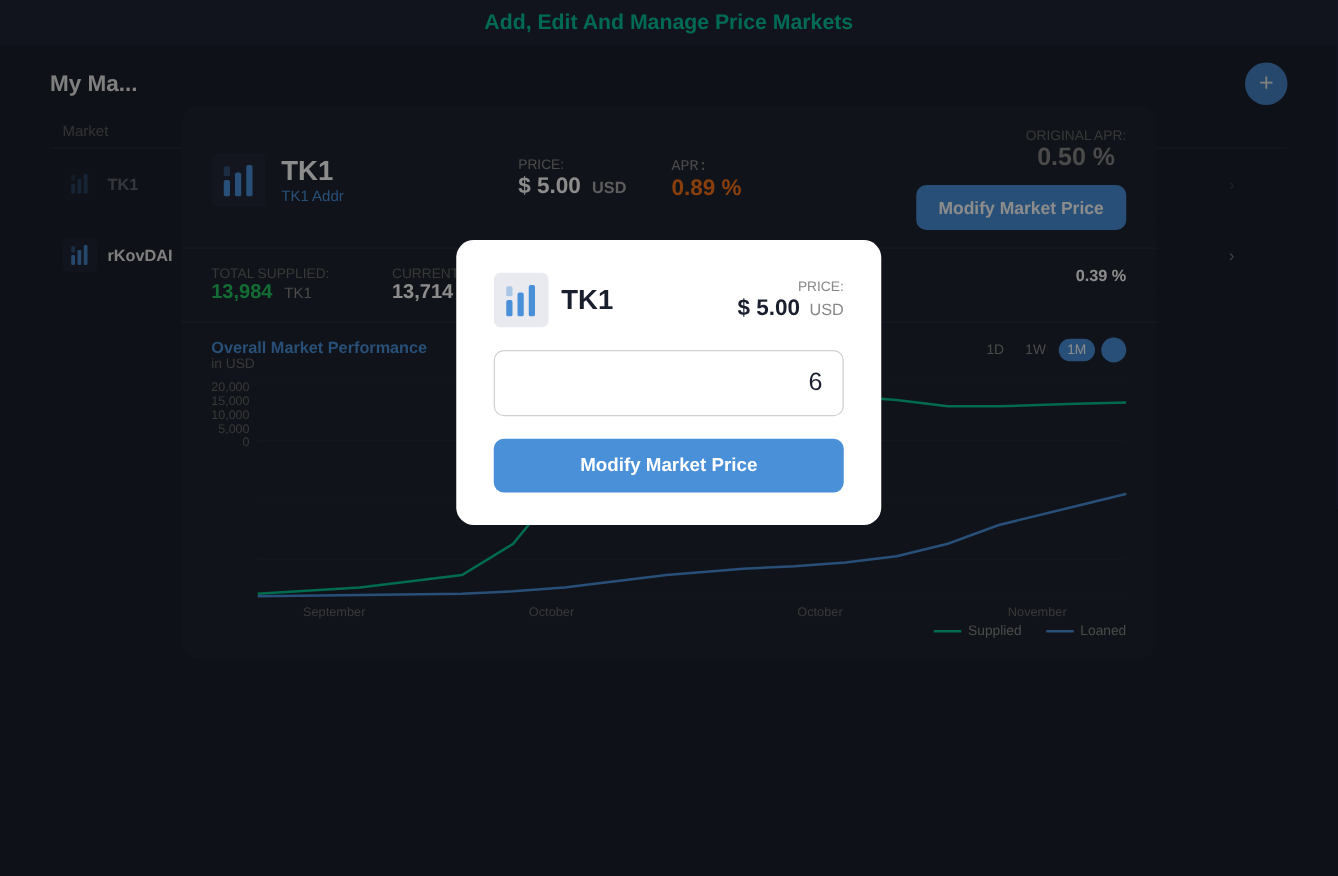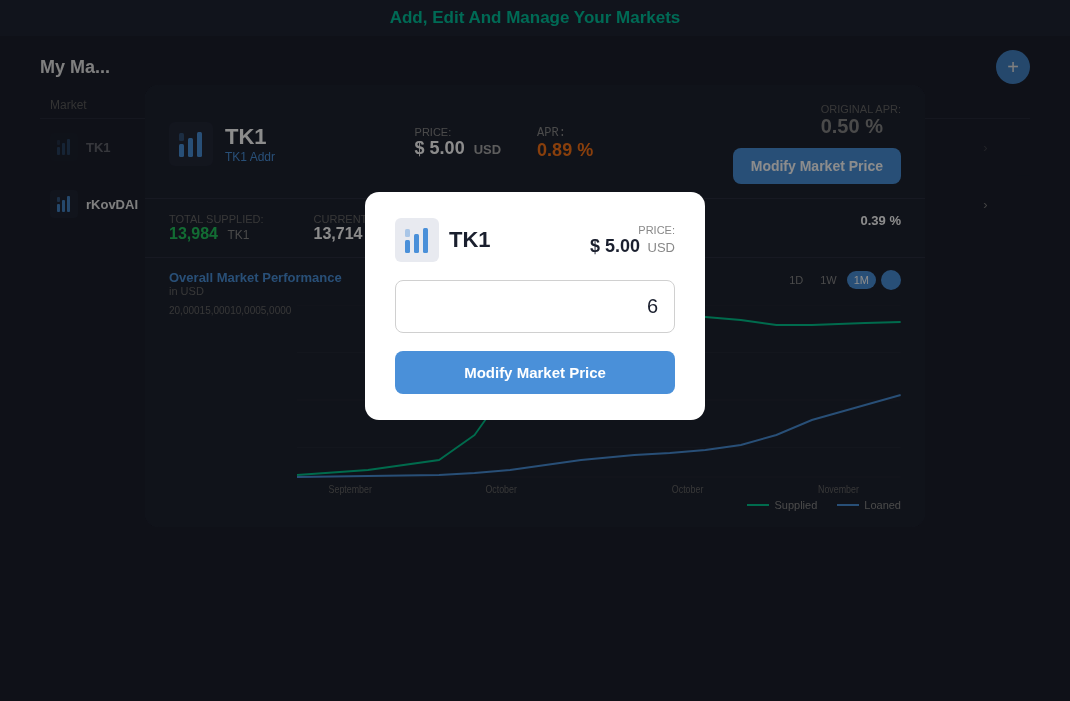--- a/index.html
+++ b/index.html
@@ -27,21 +27,21 @@
       margin-top: 40px;
     }
     .logo-svg-small { width: 28px; height: 28px; }
   </style>
 </head>
 <body>
 
 <div style="background:#1e2230; width:1070px; height:701px; position:relative;">
 
   <div style="background:#232838; padding:8px 0; text-align:center;">
-    <span style="color:#00d4aa; font-size:17px; font-weight:600; font-family: sans-serif;">Add, Edit And Manage Your Markets</span>
+    <span style="color:#00d4aa; font-size:17px; font-weight:600; font-family: sans-serif;">Add, Edit And Manage Price Markets</span>
   </div>
 
   <div class="bg-content">
     <div class="my-markets-header">
       <span style="color:#fff; font-size:18px; font-weight:700; font-family:sans-serif;">My Ma...</span>
       <button style="width:34px;height:34px;background:#4a90d9;border-radius:50%;border:none;color:#fff;font-size:20px;cursor:pointer;display:flex;align-items:center;justify-content:center;">+</button>
     </div>
 
     <div style="display:grid;grid-template-columns:2fr 1.2fr 0.8fr 1.2fr 1.2fr 1.2fr 0.3fr;padding:6px 10px;color:#666;font-size:12px;font-family:sans-serif;border-bottom:1px solid #2a2f3e;">
       <span>Market</span>
@@ -127,21 +127,21 @@
                 <span style="font-size:13px;color:#aaa;margin-left:4px;">USD</span>
               </div>
             </div>
             <div>
               <div style="color:#888;font-size:12px;text-transform:uppercase;font-family:Liberation Mono, monospace;">APR:</div>
               <div style="color:#f97316;font-size:18px;font-weight:700;font-family:sans-serif;">0.89 %</div>
             </div>
           </div>
 
           <div style="display:flex;flex-direction:column;align-items:flex-end;gap:10px;">
-            <div style="text-align:left;">
+            <div style="text-align:center;">
               <div style="color:#666;font-size:11px;text-transform:uppercase;font-family:sans-serif;">ORIGINAL APR:</div>
               <div style="color:#888;font-size:20px;font-weight:700;font-family:sans-serif;">0.50 %</div>
             </div>
             <button style="background:#4a90d9;color:#fff;border:none;padding:10px 18px;border-radius:8px;font-size:14px;font-weight:700;cursor:pointer;font-family:sans-serif;">Modify Market Price</button>
           </div>
         </div>
       </div>
 
       <div style="display:flex;padding:14px 24px;gap:50px;border-bottom:1px solid #2a2f3e;">
         <div>
@@ -178,21 +178,21 @@
           <div style="display:flex;gap:3px;align-items:center;">
             <button style="background:transparent;border:none;color:#888;font-size:11px;padding:3px 7px;cursor:pointer;border-radius:4px;font-family:sans-serif;">1D</button>
             <button style="background:transparent;border:none;color:#888;font-size:11px;padding:3px 7px;cursor:pointer;border-radius:4px;font-family:sans-serif;">1W</button>
             <button style="background:#4a90d9;border:none;color:#fff;font-size:11px;padding:3px 7px;cursor:pointer;border-radius:10px;font-family:sans-serif;">1M</button>
             <div style="width:20px;height:20px;background:#4a90d9;border-radius:50%;margin-left:2px;"></div>
           </div>
         </div>
 
         <div style="display:flex;gap:6px;margin-top:8px;">
 
-          <div style="display:flex;height:190px;text-align:right;padding-bottom:18px;">
+          <div style="display:flex;flex-direction:column;height:190px;text-align:right;padding-bottom:18px;">
             <span style="color:#666;font-size:10px;font-family:sans-serif;">20,000</span>
             <span style="color:#666;font-size:10px;font-family:sans-serif;">15,000</span>
             <span style="color:#666;font-size:10px;font-family:sans-serif;">10,000</span>
             <span style="color:#666;font-size:10px;font-family:sans-serif;">5,000</span>
             <span style="color:#666;font-size:10px;font-family:sans-serif;">0</span>
           </div>
 
           <div style="flex:1;position:relative;">
             <svg width="100%" height="190" viewBox="0 0 680 190" preserveAspectRatio="none" style="display:block;">
 

